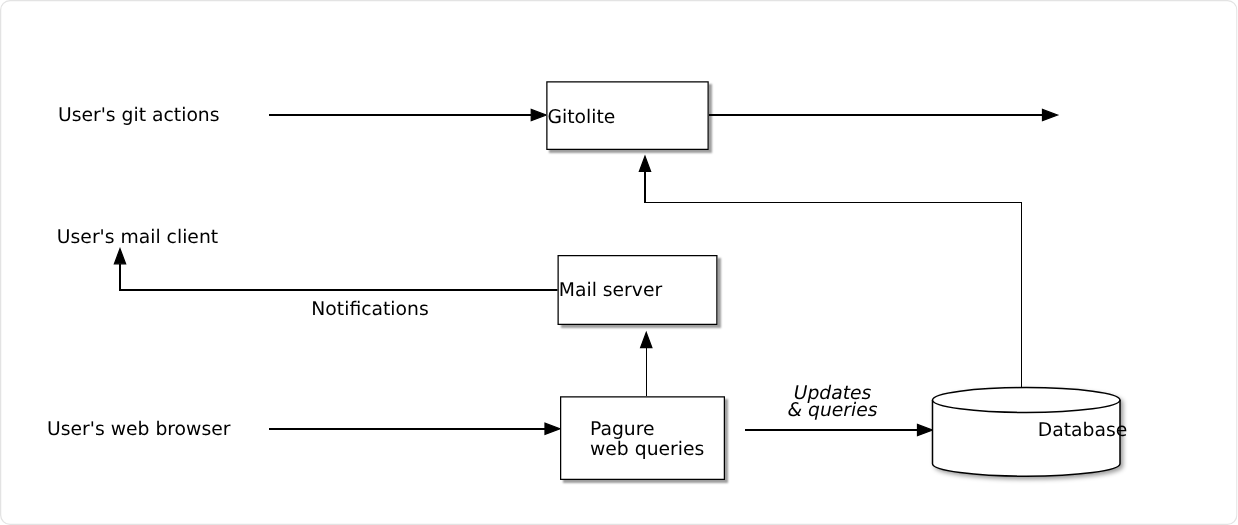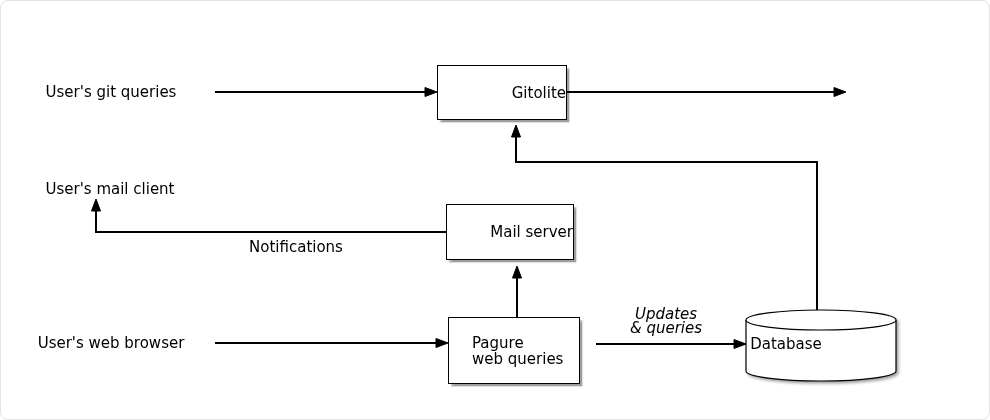--- a/index.html
+++ b/index.html
@@ -18,21 +18,21 @@
   .connector-layer{
     position:absolute;left:0;top:0;width:990px;height:420px;
   }
   .edge{stroke:#000000;stroke-width:1.2;fill:none;}
   .arrowhead{fill:#000000;stroke:#000000;stroke-width:1;}
   .node{
     position:absolute;
     background:#ffffff;
     border:1px solid #000000;
     box-shadow:2.5px 2.5px 1.5px rgba(0,0,0,0.38);
-    display:flex;align-items:center;justify-content:flex-end;
+    display:flex;align-items:center;justify-content:flex-start;
     box-sizing:border-box;
   }
   .node.left-text{justify-content:flex-start;text-align:left;}
   .node-label{line-height:16px;white-space:nowrap;}
   .db-label{
     position:absolute;
     display:flex;align-items:center;justify-content:center;
     white-space:nowrap;
   }
   .flabel{
@@ -83,23 +83,23 @@
 
 
   <div class="node" style="left:445px;top:203px;width:128px;height:56px;">
     <span class="node-label">Mail server</span>
   </div>
 
   <div class="node left-text" style="left:447px;top:316px;width:132px;height:67px;padding-left:23px;">
     <span class="node-label"><span>Pagure</span><br><span>web queries</span></span>
   </div>
 
-  <div class="db-label" style="left:703px;top:312px;width:164px;height:62px;">Database</div>
+  <div class="db-label" style="left:783px;top:312px;width:164px;height:62px;">Database</div>
 
-  <div class="flabel" style="left:110px;top:91px;">User's git queries</div>
+  <div class="flabel" style="left:110px;top:91px;">User's git actions</div>
 
   <div class="flabel" style="left:109px;top:188px;">User's mail client</div>
 
   <div class="flabel" style="left:110px;top:342px;">User's web browser</div>
 
 
   <div class="flabel" style="left:295px;top:217px;margin-top:29px;">Notifications</div>
 
   <div class="flabel center" style="left:665px;top:320px;font-style:italic;"><span>Updates</span><br><span>&amp; queries</span></div>
 

